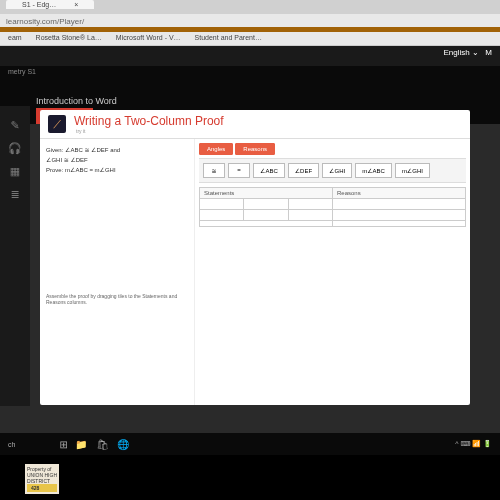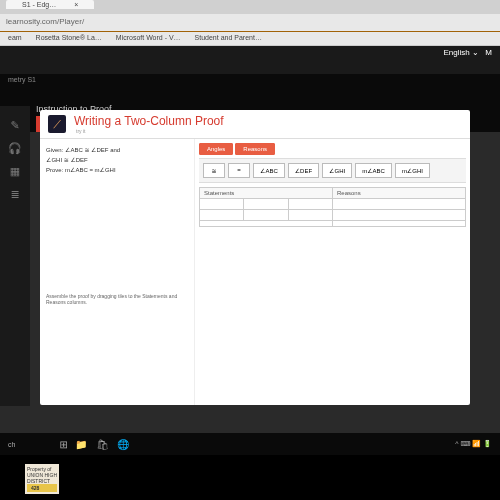--- a/index.html
+++ b/index.html
@@ -10,33 +10,33 @@
       height: 500px;
       overflow: hidden;
       position: relative;
     }
     .url-bar {
       height: 18px;
       background: #e8e8e8;
       font-size: 8px;
       padding: 3px 6px;
       color: #666;
-      border-bottom: 1px solid #a16207;
+      border-bottom: 5px solid #a16207;
     }
     .bookmarks {
       height: 14px;
       background: #e8e8e8;
       font-size: 7px;
       color: #444;
       padding: 2px 8px;
       border-bottom: 1px solid #ccc;
     }
     .bookmarks span { margin-right: 12px; }
     .top-header {
-      height: 28px;
+      height: 20px;
       background: #1a1a1a;
       color: #fff;
       font-size: 8px;
       padding: 2px 8px;
       display: flex;
       justify-content: flex-end;
     }
     .course-title {
       height: 14px;
       background: #0a0a0a;
@@ -250,21 +250,21 @@
   <span>Student and Parent…</span>
 </div>
 
 <div class="top-header">
   <span><span>English</span> ⌄ &nbsp; M</span>
 </div>
 
 <div class="course-title">metry S1</div>
 
 <div class="instruction-bar">
-  <div class="title-row">Instruction to Proof</div>
+  <div class="title-row">Introduction to Word</div>
 </div>
 
 <div class="tab-row">
   <div class="tab active">Instruction</div>
   <div class="tab">Active</div>
 </div>
 
 <div class="icon-col">
   <div class="ico">✎</div>
   <div class="ico">🎧</div>

